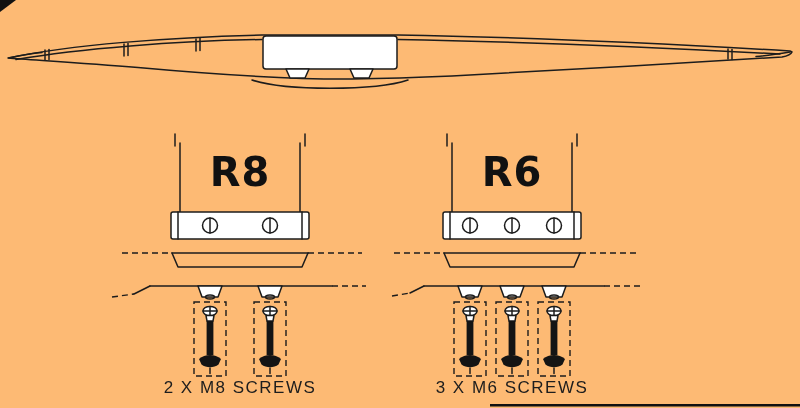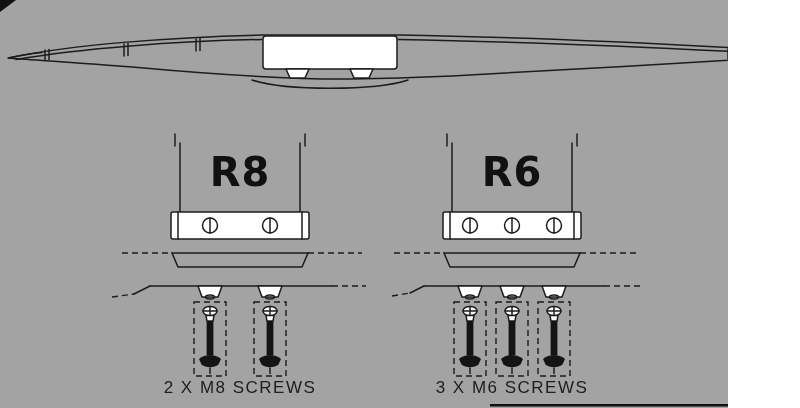--- a/index.html
+++ b/index.html
@@ -1,20 +1,20 @@
 <!DOCTYPE html>
 <html><head>
 <meta charset="utf-8">
 <style>
   html, body { margin: 0; padding: 0; background: #ffffff; }
   .stage {
     position: relative;
-    width: 728px;
+    width: 800px;
     height: 408px;
-    background: #a3a3a3;
+    background: #fdba74;
     overflow: hidden;
     font-family: "Liberation Sans", sans-serif;
   }
   svg { display: block; }
   .ln   { stroke: #1c1c1c; stroke-width: 1.5; fill: none; stroke-linecap: round; stroke-linejoin: round; }
   .lnw  { stroke: #1c1c1c; stroke-width: 1.5; fill: #ffffff; stroke-linejoin: round; }
   .dash { stroke: #1c1c1c; stroke-width: 1.4; fill: none; stroke-dasharray: 6 4; stroke-linecap: butt; }
   .fillk{ fill: #141414; stroke: none; }
   .logo {
     font-family: "DejaVu Sans", sans-serif;

